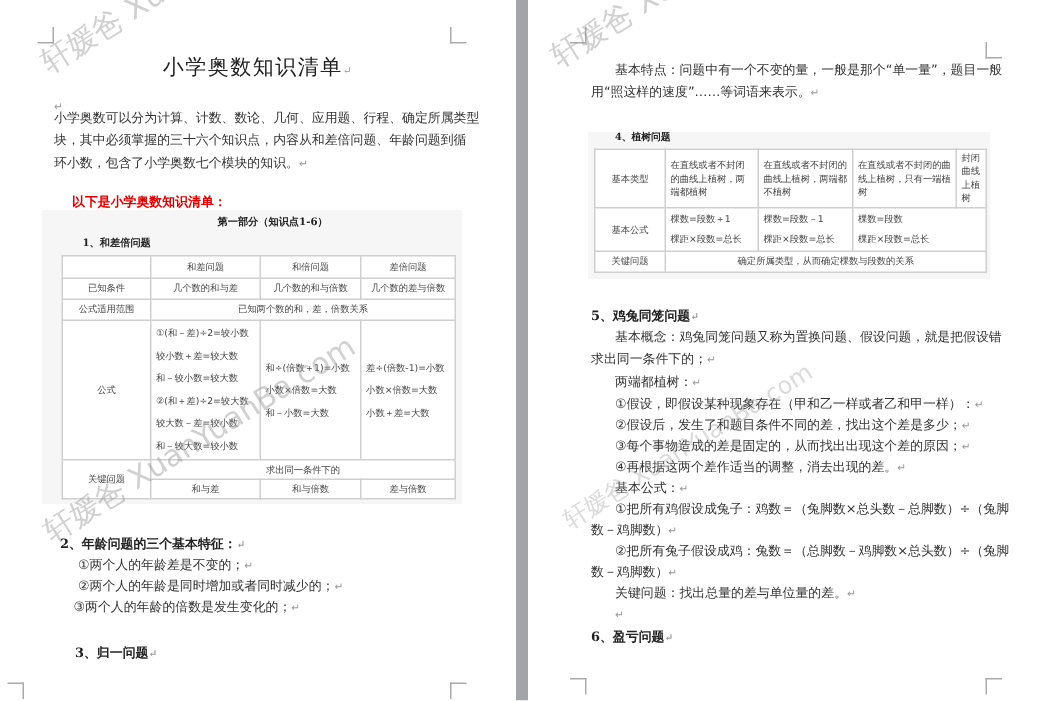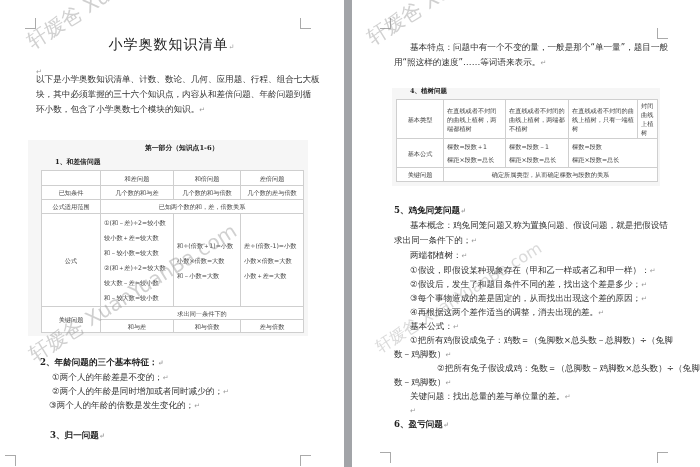--- a/index.html
+++ b/index.html
@@ -33,24 +33,25 @@
 <div class="page" id="page-left">
   <div class="crop tl" style="left:25px;top:18px;"></div>
   <div class="crop tr" style="left:300px;top:18px;"></div>
   <div class="crop bl" style="left:5px;top:455px;"></div>
   <div class="crop br" style="left:300px;top:455px;"></div>
 
   <div class="title"><span>小学奥数知识清单</span><span class="mark">↵</span></div>
 
   <div class="p" style="left:36px;top:64px;"><span class="mark">↵</span></div>
   <div class="p" style="left:36px;top:72px;width:300px;">
-    <div>以下是小学奥数知识清单、计数、数论、几何、应用题、行程、组合七大板</div>
+    <div>小学奥数可以分为计算、计数、数论、几何、应用题、行程、确定所属类型</div>
     <div>块，其中必须掌握的三十六个知识点，内容从和差倍问题、年龄问题到循</div>
     <div><span>环小数，包含了小学奥数七个模块的知识。</span><span class="mark">↵</span></div>
   </div>
+  <div class="p red" style="left:48px;top:128px;"><span>以下是小学奥数知识清单：</span></div>
 
   <div class="box" style="left:28px;top:140px;width:280px;height:196px;"></div>
   <div class="p h" style="left:145px;top:141px;font-size:6.8px;">第一部分（知识点1-6）</div>
   <div class="p h" style="left:55px;top:155px;font-size:6.8px;">1、和差倍问题</div>
 
   <table class="t" style="left:41px;top:170px;width:263px;">
     <tbody>
         <tr style="height:15px;">
       <td style="width:52px;"></td>
       <td class="c">和差问题</td>
@@ -159,21 +160,21 @@
   <div class="p" style="left:58px;top:218px;">基本概念：鸡兔同笼问题又称为置换问题、假设问题，就是把假设错</div>
   <div class="p" style="left:42px;top:233px;"><span>求出同一条件下的；</span><span class="mark">↵</span></div>
   <div class="p" style="left:58px;top:248px;"><span>两端都植树：</span><span class="mark">↵</span></div>
   <div class="p" style="left:58px;top:263px;"><span>①假设，即假设某种现象存在（甲和乙一样或者乙和甲一样）：</span><span class="mark">↵</span></div>
   <div class="p" style="left:58px;top:277px;"><span>②假设后，发生了和题目条件不同的差，找出这个差是多少；</span><span class="mark">↵</span></div>
   <div class="p" style="left:58px;top:291px;"><span>③每个事物造成的差是固定的，从而找出出现这个差的原因；</span><span class="mark">↵</span></div>
   <div class="p" style="left:58px;top:305px;"><span>④再根据这两个差作适当的调整，消去出现的差。</span><span class="mark">↵</span></div>
   <div class="p" style="left:58px;top:319px;"><span>基本公式：</span><span class="mark">↵</span></div>
   <div class="p" style="left:58px;top:333px;">①把所有鸡假设成兔子：鸡数＝（兔脚数×总头数－总脚数）÷（兔脚</div>
   <div class="p" style="left:42px;top:347px;"><span>数－鸡脚数）</span><span class="mark">↵</span></div>
-  <div class="p" style="left:58px;top:361px;margin-left:27px;">②把所有兔子假设成鸡：兔数＝（总脚数－鸡脚数×总头数）÷（兔脚</div>
+  <div class="p" style="left:58px;top:361px;">②把所有兔子假设成鸡：兔数＝（总脚数－鸡脚数×总头数）÷（兔脚</div>
   <div class="p" style="left:42px;top:375px;"><span>数－鸡脚数）</span><span class="mark">↵</span></div>
   <div class="p" style="left:58px;top:389px;"><span>关键问题：找出总量的差与单位量的差。</span><span class="mark">↵</span></div>
   <div class="p" style="left:58px;top:403px;"><span class="mark">↵</span></div>
   <div class="p h" style="left:42px;top:417px;font-size:8.6px;"><span>6、盈亏问题</span><span class="mark">↵</span></div>
 
   <div class="wm" style="left:10px;top:28px;">轩媛爸 XuanYuanBa.com</div>
   <div class="wm2" style="left:20px;top:340px;">轩媛爸 XuanYuanBa.com</div>
 </div>
 
 </body></html>

